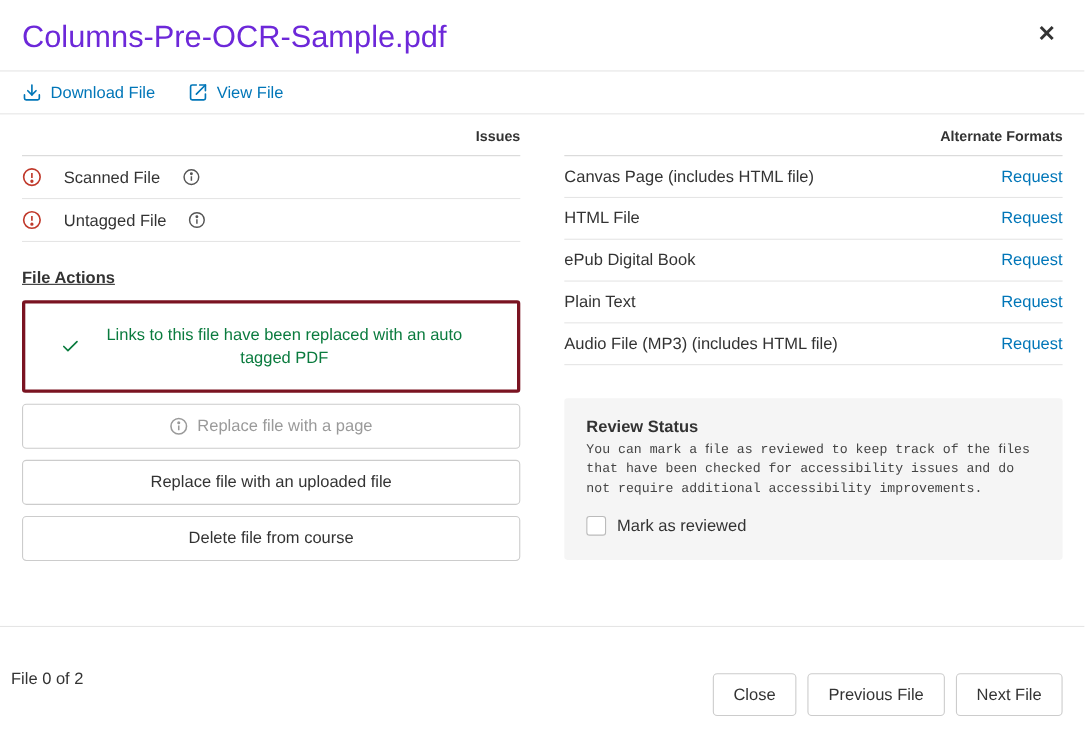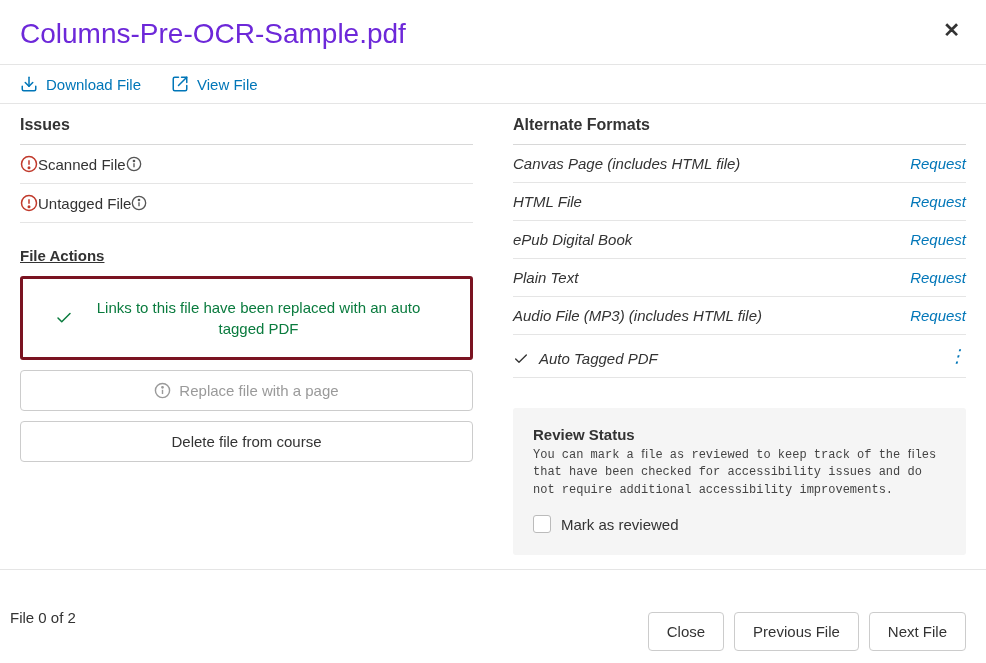--- a/index.html
+++ b/index.html
@@ -55,29 +55,30 @@
     gap: 40px;
     padding: 12px 20px 0 20px;
     overflow: auto;
   }
   .col {
     flex: 1;
     min-width: 0;
   }
   .section-h {
     font-weight: 700;
-    font-size: 16px;
+    font-size: 13px;
     color: #333;
     padding-bottom: 10px;
     border-bottom: 1px solid #d8d8d8;
+    text-align: right;
   }
   .issue-row {
     display: flex;
     align-items: center;
-    gap: 0;
+    gap: 20px;
     padding: 10px 0;
     border-bottom: 1px solid #e5e5e5;
     font-size: 15px;
   }
   .issue-row svg { flex-shrink: 0; }
   .file-actions-h {
     font-weight: 700;
     font-size: 15px;
     color: #333;
     margin-top: 24px;
@@ -113,25 +114,24 @@
     align-items:center;
     justify-content:center;
     gap:8px;
   }
   .action-btn.disabled {
     color: #9a9a9a;
   }
   .alt-row {
     display: flex;
     justify-content: space-between;
-    align-items: flex-end;
+    align-items: center;
     padding: 10px 0;
     border-bottom: 1px solid #e5e5e5;
     font-size: 15px;
-    font-style: italic;
   }
   .alt-row .req {
     color: #0176b8;
     cursor: pointer;
   }
   .alt-row.last { border-bottom: 1px solid #e5e5e5; }
   .alt-row .check-row { display:flex; align-items:center; gap:10px; }
   .vdots { color:#0176b8; font-size:18px; letter-spacing:0; cursor:pointer; }
   .review-box {
     margin-top: 30px;
@@ -251,20 +251,23 @@
 
     <div class="action-btn disabled">
       <svg width="17" height="17" viewBox="0 0 24 24" fill="none" stroke="#9a9a9a" stroke-width="2">
           <circle cx="12" cy="12" r="10"></circle>
           <line x1="12" y1="11" x2="12" y2="17"></line>
           <circle cx="12" cy="7.5" r="1" fill="#9a9a9a"></circle>
         </svg>
       <span>Replace file with a page</span>
     </div>
 
+    <button class="action-btn">
+      <span>Replace file with an uploaded file</span>
+    </button>
 
     <button class="action-btn">
       <span>Delete file from course</span>
     </button>
   </div>
 
   <div class="col">
     <div class="section-h">Alternate Formats</div>
 
     <div class="alt-row">
@@ -279,29 +282,20 @@
       <span>ePub Digital Book</span>
       <span class="req">Request</span>
     </div>
     <div class="alt-row">
       <span>Plain Text</span>
       <span class="req">Request</span>
     </div>
     <div class="alt-row">
       <span>Audio File (MP3) (includes HTML ﬁle)</span>
       <span class="req">Request</span>
-    </div>
-    <div class="alt-row last">
-      <div class="check-row">
-        <svg width="16" height="16" viewBox="0 0 24 24" fill="none" stroke="#333" stroke-width="2" stroke-linecap="round" stroke-linejoin="round">
-            <polyline points="4 12 9 17 20 6"></polyline>
-          </svg>
-        <span>Auto Tagged PDF</span>
-      </div>
-      <span class="vdots">⋮</span>
     </div>
 
     <div class="review-box">
       <div class="rh">Review Status</div>
       <div class="rt">You can mark a ﬁle as reviewed to keep track of the ﬁles that have been checked for accessibility issues and do not require additional accessibility improvements.</div>
       <div class="mark-row">
         <div class="checkbox"></div>
         <span>Mark as reviewed</span>
       </div>
     </div>

